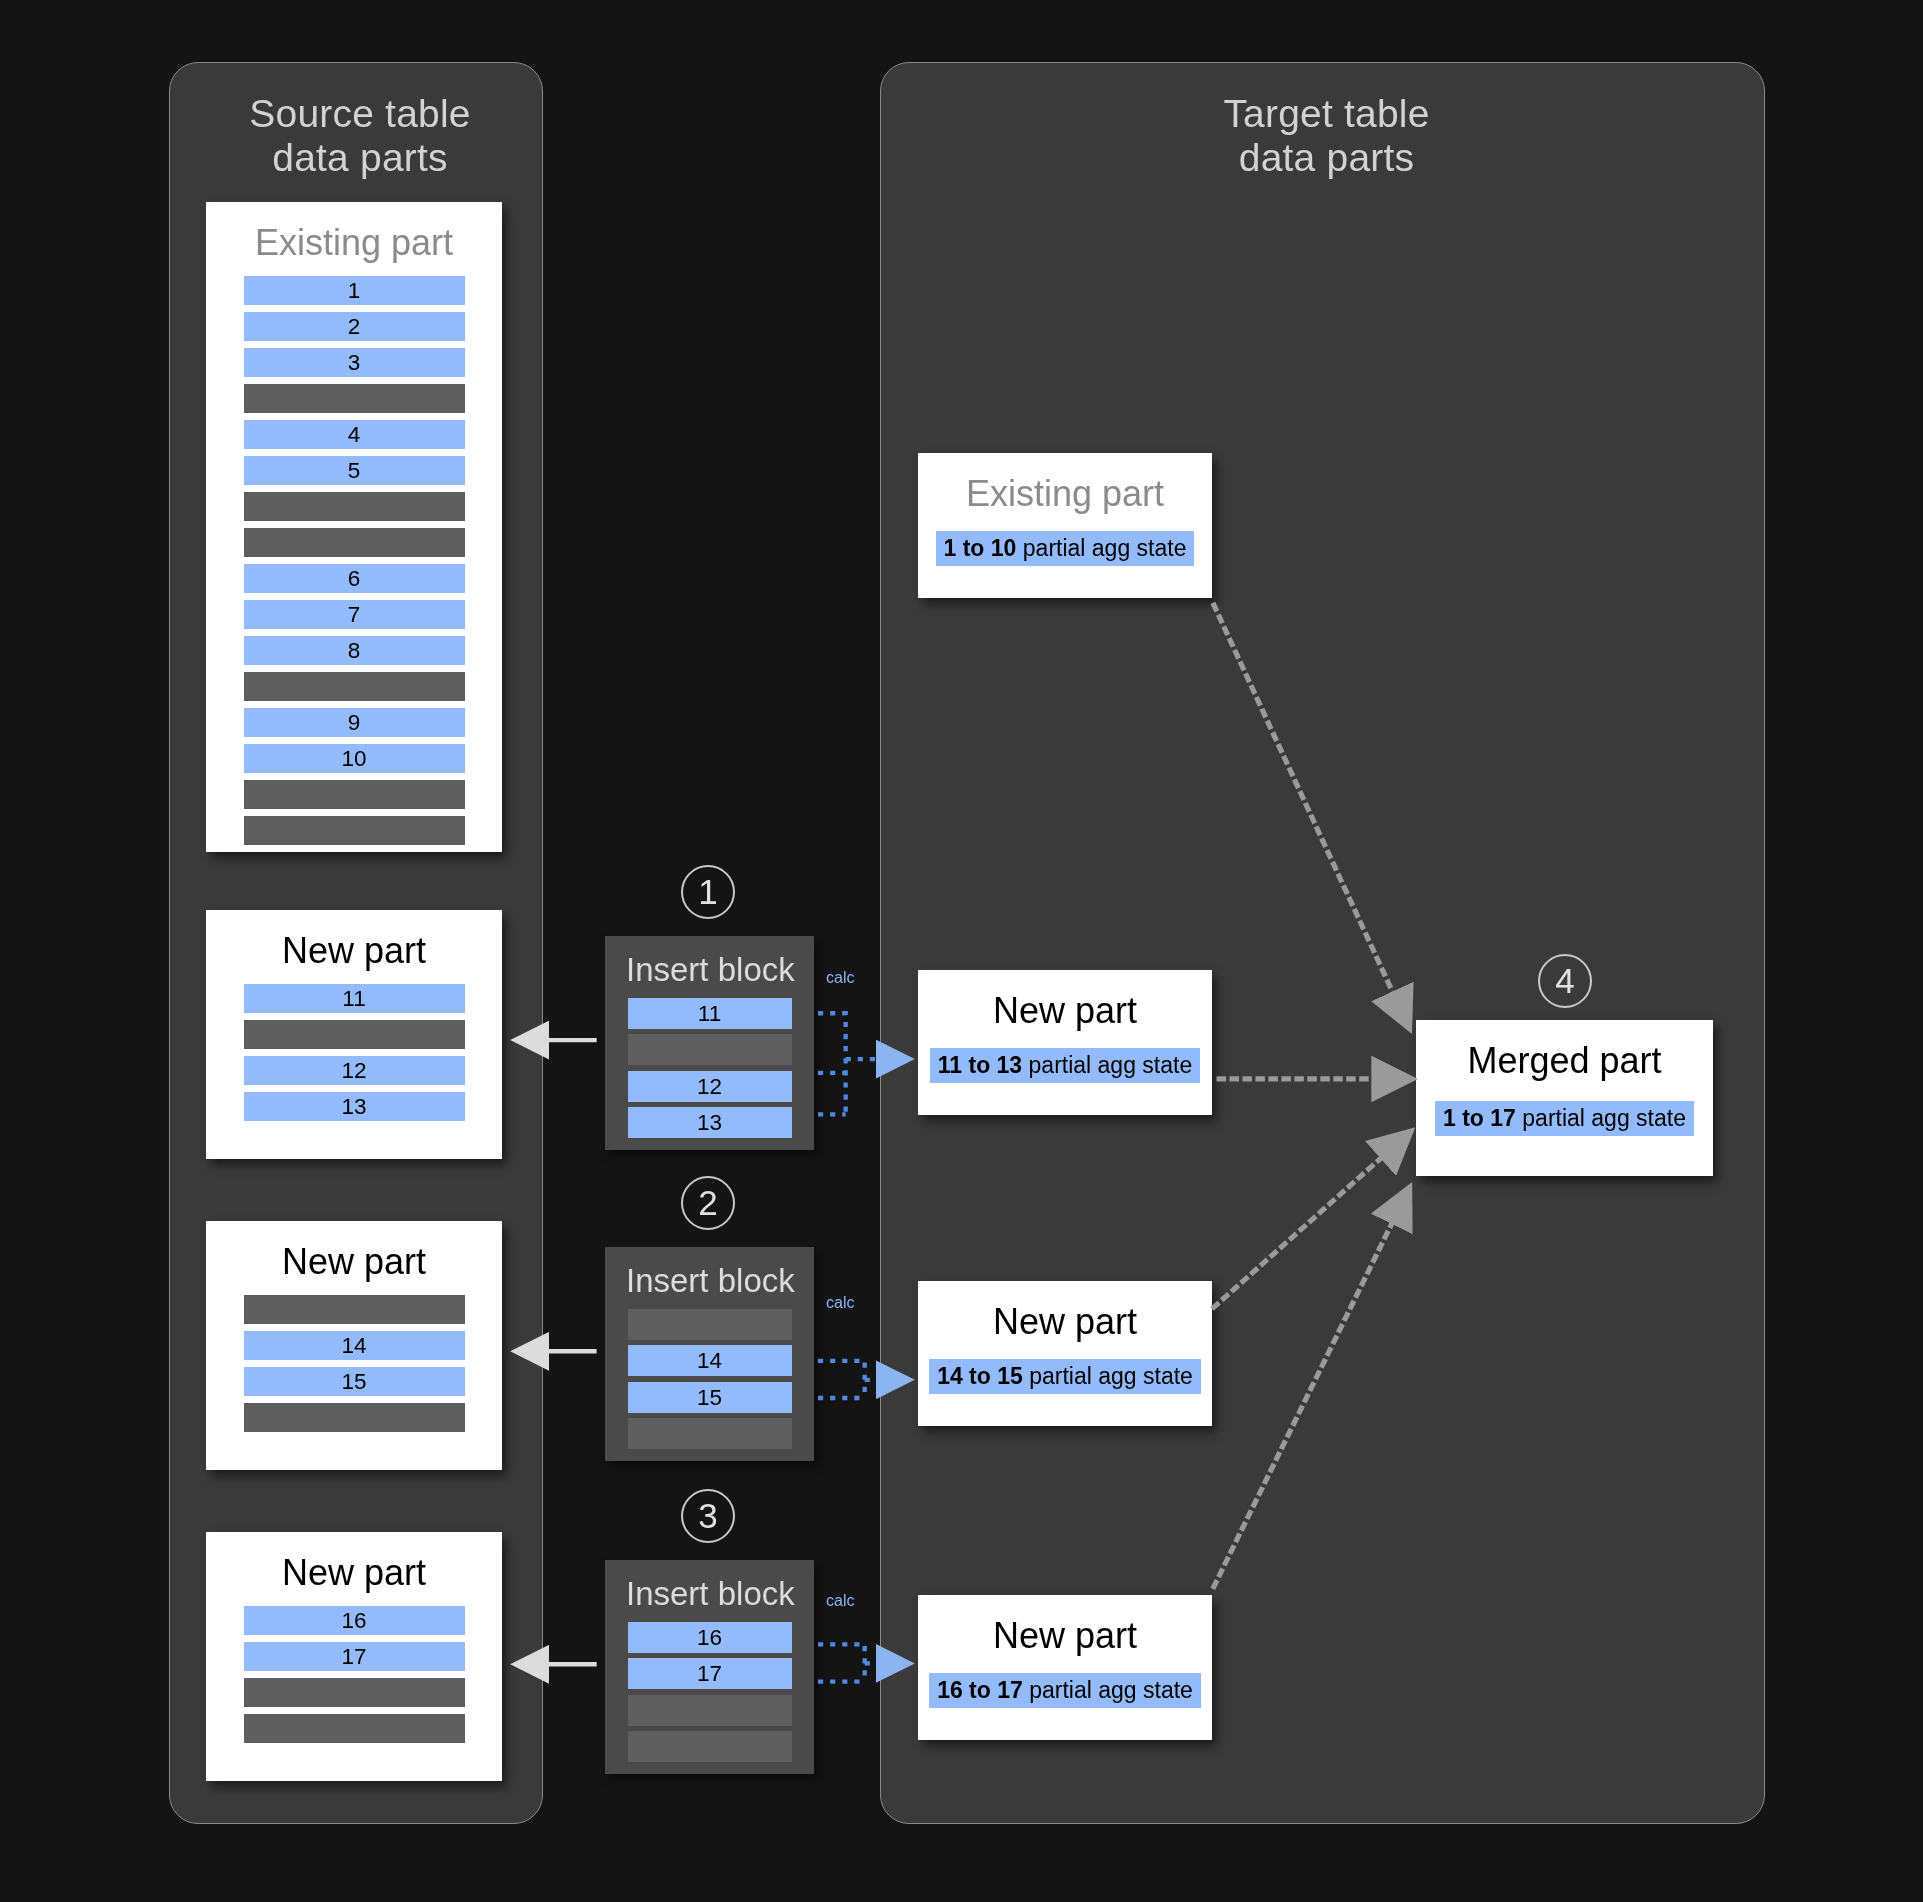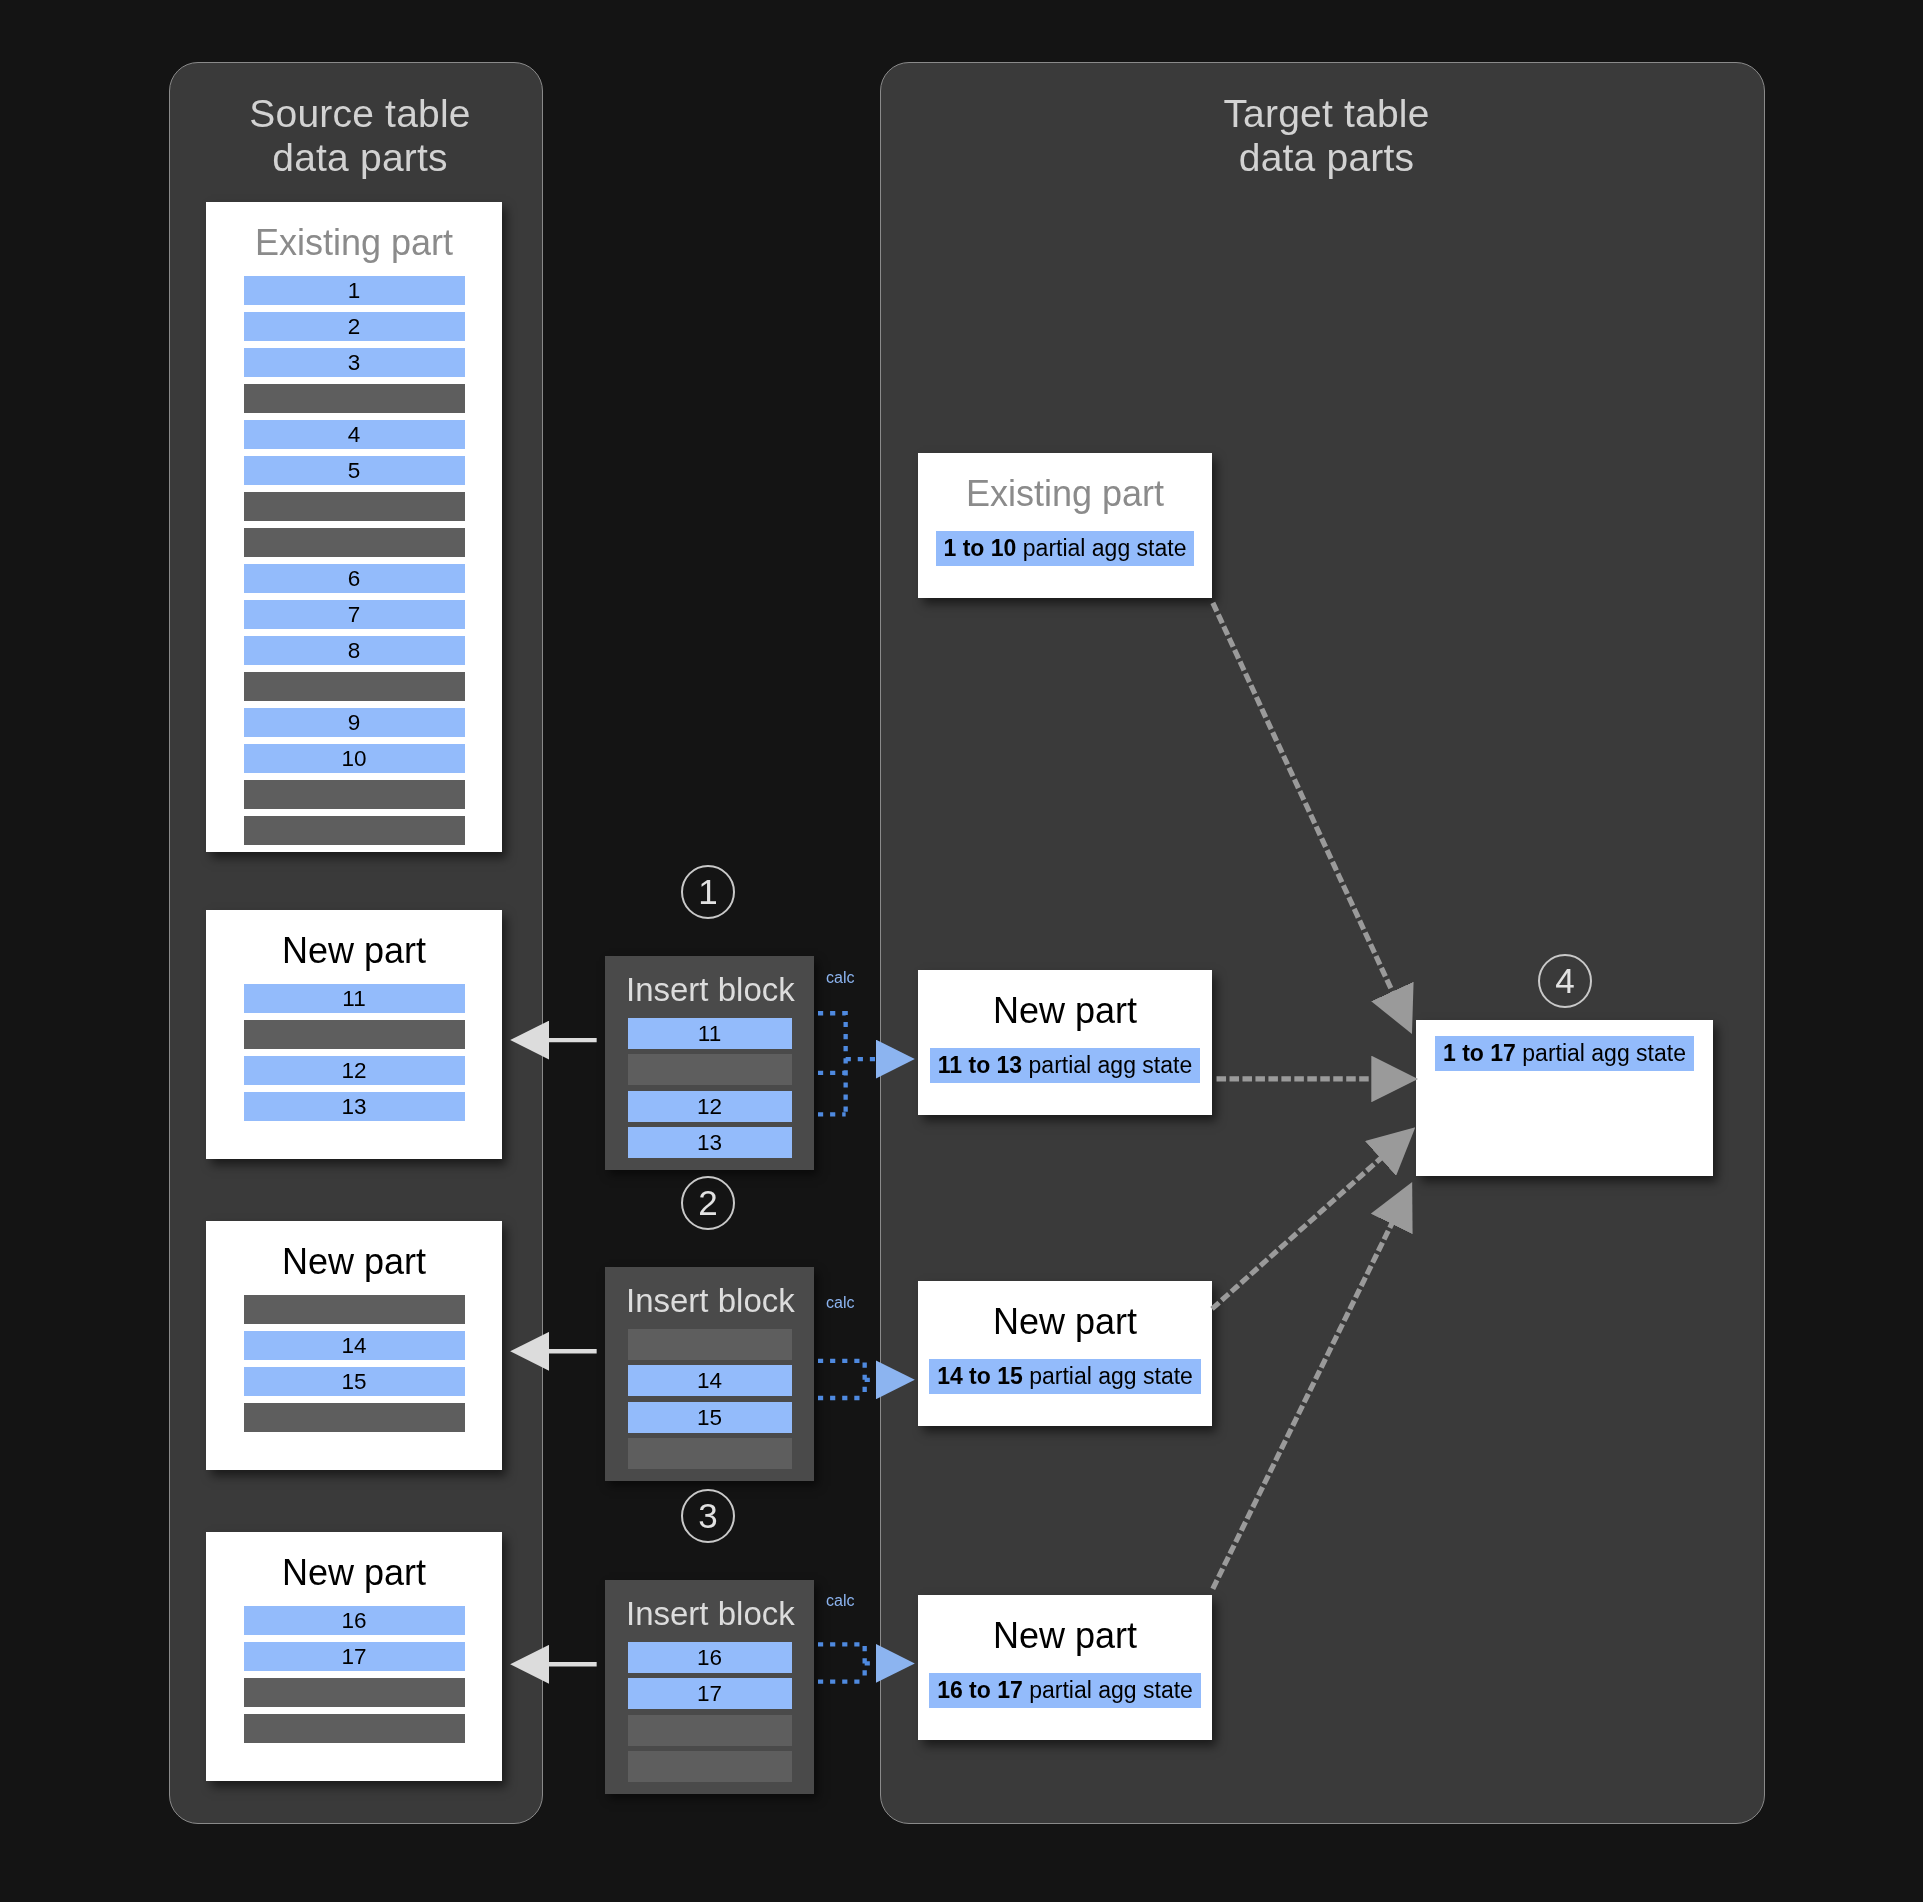--- a/index.html
+++ b/index.html
@@ -71,21 +71,20 @@
     white-space: nowrap;
   }
   .aggchip b { font-weight: bold; }
   .agg-wrap { text-align: center; }
 
   
   .insert-block {
     position: absolute;
     background: #4a4a4a;
     box-shadow: 4.3px 5.2px 8.6px rgba(0,0,0,.5);
-    margin-top: 20px;
   }
   .insert-title {
     color: #dcdcdc;
     font-size: 33px;
     line-height: 1;
     padding: 17.3px 0 12px 21px;
   }
   .insert-rows { padding: 0 22.5px 19px 22.5px; }
   .irow {
     height: 31px;
@@ -247,20 +246,21 @@
 
   <div class="part" id="tp3" style="left:918px; top:1595px; width:294px; height:145px;">
     <div class="part-title">New part</div>
     <div class="agg-wrap" style="margin-top:12px;">
       <span class="aggchip"><b>16 to 17</b><span> partial agg state</span></span>
     </div>
   </div>
 
   <div class="step-circle" style="left:1538px; top:954px;">4</div>
   <div class="part" id="mp" style="left:1416px; top:1020px; width:297px; height:156px;">
+    <div class="part-title">Merged part</div>
     <div class="agg-wrap" style="margin-top:15.6px;">
       <span class="aggchip"><b>1 to 17</b><span> partial agg state</span></span>
     </div>
   </div>
 
   <svg id="links" viewBox="0 0 2224 2200">
     <defs>
       <marker id="mg" markerWidth="9" markerHeight="9" refX="7" refY="4.5" orient="auto">
         <path d="M0,0 L9,4.5 L0,9 z" fill="#9a9a9a"></path>
       </marker>

